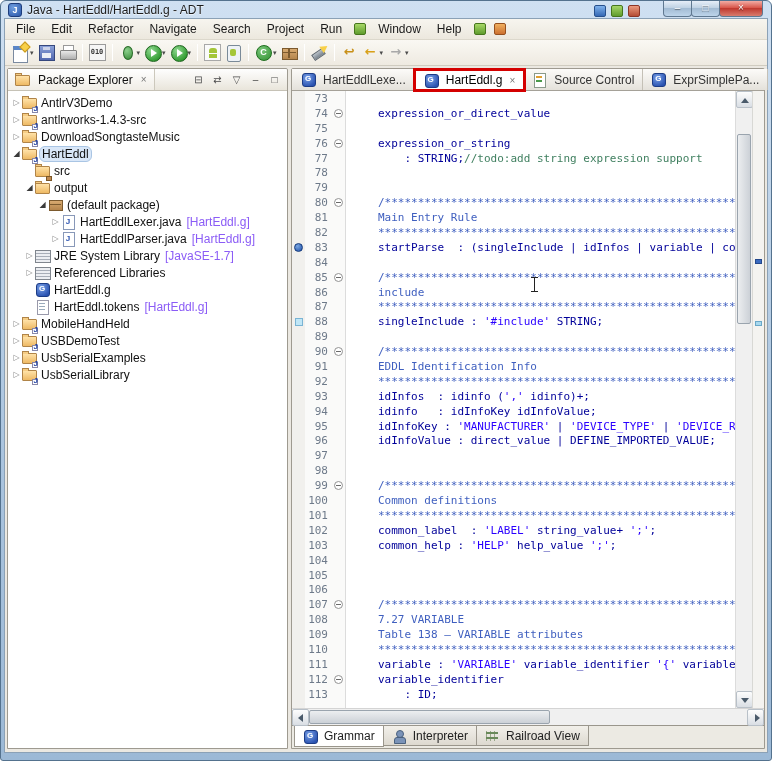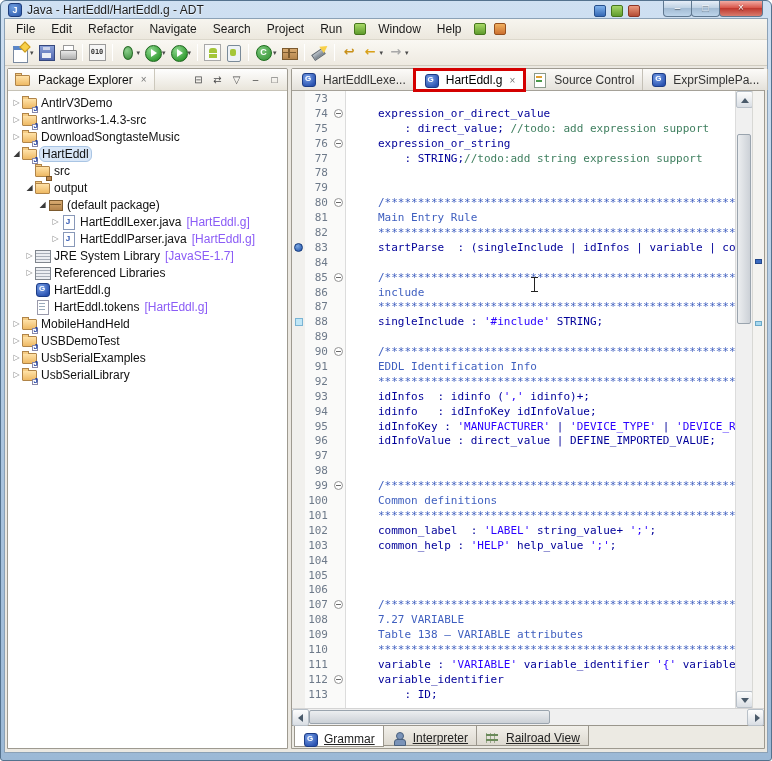--- a/index.html
+++ b/index.html
@@ -209,22 +209,22 @@
   .ov-b{position:absolute;left:2px;top:168px;width:7px;height:5px;background:#3a6ac0;border:1px solid #24488c;}
   .ov-c{position:absolute;left:2px;top:230px;width:7px;height:5px;background:#a8d8ee;border:1px solid #6aa8c8;}
 
   .ehscroll{height:17px;flex:none;display:flex;background:#f0f0f0;border-top:1px solid #d4d4d4;}
   .htrack{flex:1;position:relative;}
   .hthumb{position:absolute;top:1px;bottom:1px;left:0;width:55%;border-radius:2px;
     background:linear-gradient(#eceef0,#ccd1d7);border:1px solid #9aa4ae;}
 
   
   .ebtabs{height:23px;flex:none;display:flex;align-items:flex-start;background:#eceae3;border-top:1px solid #9a968c;padding-left:2px;}
-  .btab{display:flex;align-items:flex-end;gap:4px;height:20px;padding:0 8px;font-size:12px;color:#222;
-    background:linear-gradient(#f2f0ea,#ddd9d0);border:1px solid #9a968c;border-top:none;margin-right:-1px;white-space:nowrap;text-decoration:underline;}
+  .btab{display:flex;align-items:center;gap:4px;height:20px;padding:0 8px;font-size:12px;color:#222;
+    background:linear-gradient(#f2f0ea,#ddd9d0);border:1px solid #9a968c;border-top:none;margin-right:-1px;white-space:nowrap;}
   .btab.sel{background:#fff;height:21px;}
   .btab .tic{width:14px;height:14px;}
 
   
   .ibeam{position:absolute;left:529px;top:276px;width:9px;height:15px;z-index:20;pointer-events:none;}
   .ibeam::before{content:"";position:absolute;left:4px;top:1px;bottom:1px;width:1px;background:#222;}
   .ibeam::after{content:"";position:absolute;left:1px;width:7px;top:0;height:1px;background:#222;box-shadow:0 14px 0 #222;}
 </style>
 </head>
 <body>
@@ -489,21 +489,20 @@
                 <span class="num">74</span>
                 <span class="foldc">
                   <span class="fm"></span>
                 </span>
                 <span class="txt"><span class="sg-c">expression_or_direct_value</span></span>
               </div>
               <div class="lrow">
                 <span class="annc"></span>
                 <span class="num">75</span>
                 <span class="foldc"></span>
-                <span class="txt"><span class="sg-c">    : direct_value; </span><span class="sg-lc">//todo: add expression support</span></span>
               </div>
               <div class="lrow">
                 <span class="annc"></span>
                 <span class="num">76</span>
                 <span class="foldc">
                   <span class="fm"></span>
                 </span>
                 <span class="txt"><span class="sg-c">expression_or_string</span></span>
               </div>
               <div class="lrow">

